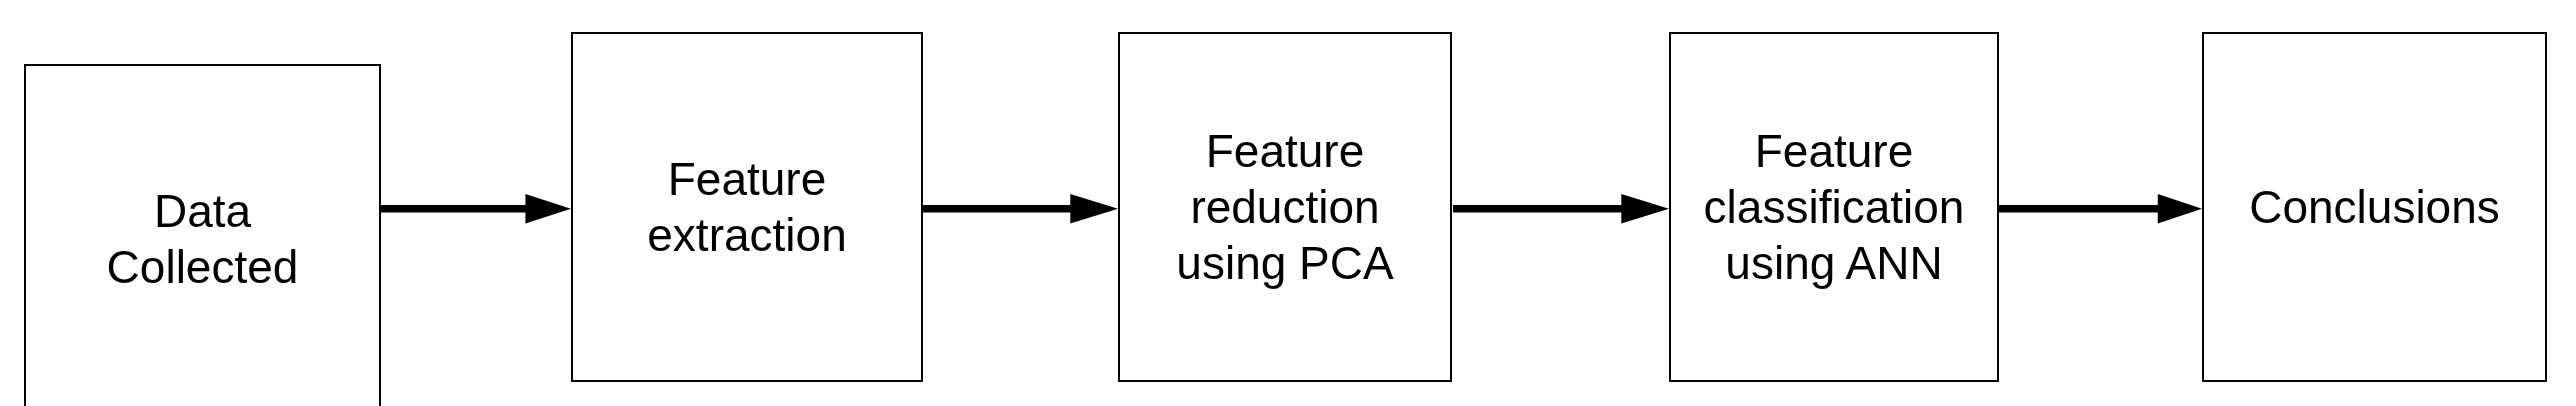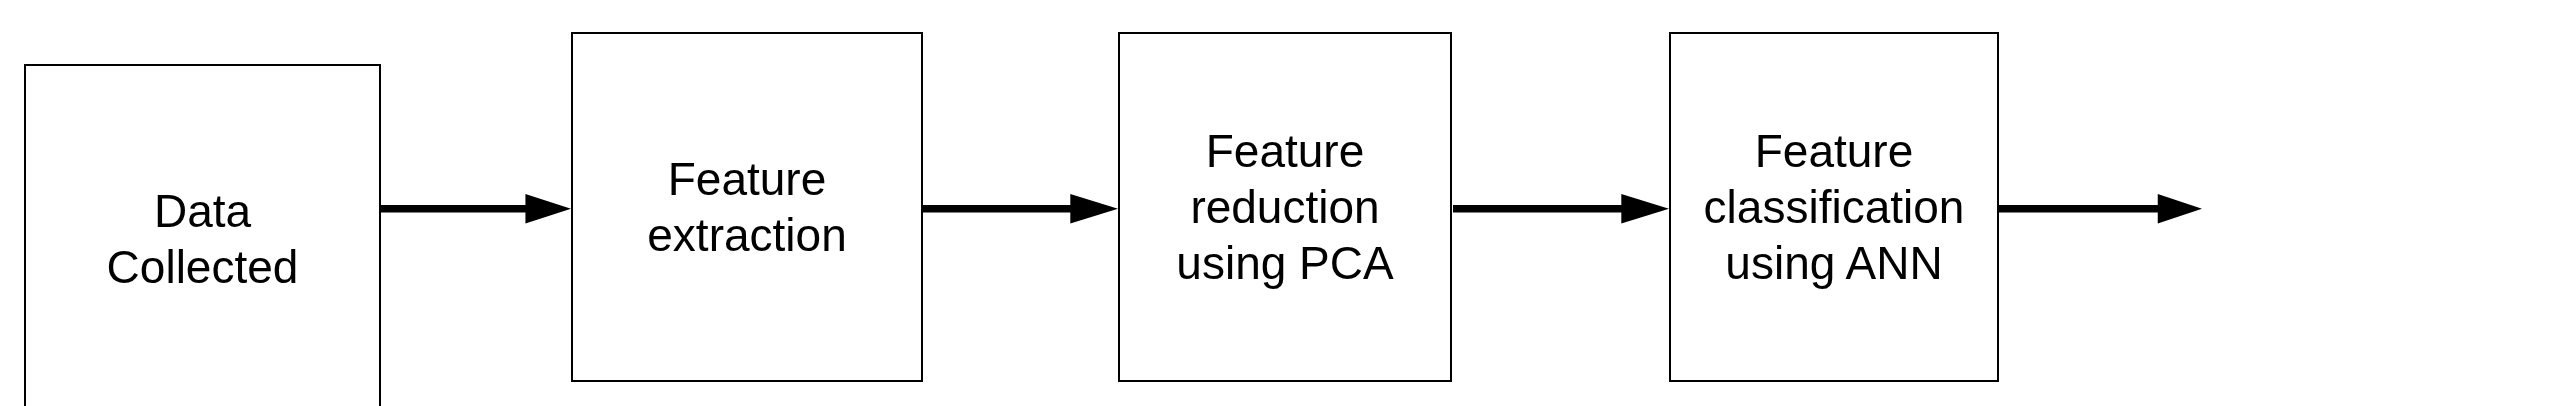--- a/index.html
+++ b/index.html
@@ -93,15 +93,18 @@
 using ANN</span>
   </div>
 
   <div class="edge" style="left:1999px; top:194px; width:203px;">
     <svg width="203" height="29.5" viewBox="0 0 289 42" xmlns="http://www.w3.org/2000/svg">
       <line x1="0" y1="21" x2="236" y2="21" stroke="#000000" stroke-width="11"></line>
       <polygon points="226,0 289,21 226,42" fill="#000000"></polygon>
     </svg>
   </div>
 
+  <div class="node" style="left:2202px; top:32px; width:345px; height:350px;">
+    <span class="node-label">Conclusions</span>
+  </div>
 
 </div>
 
 
 </body></html>

